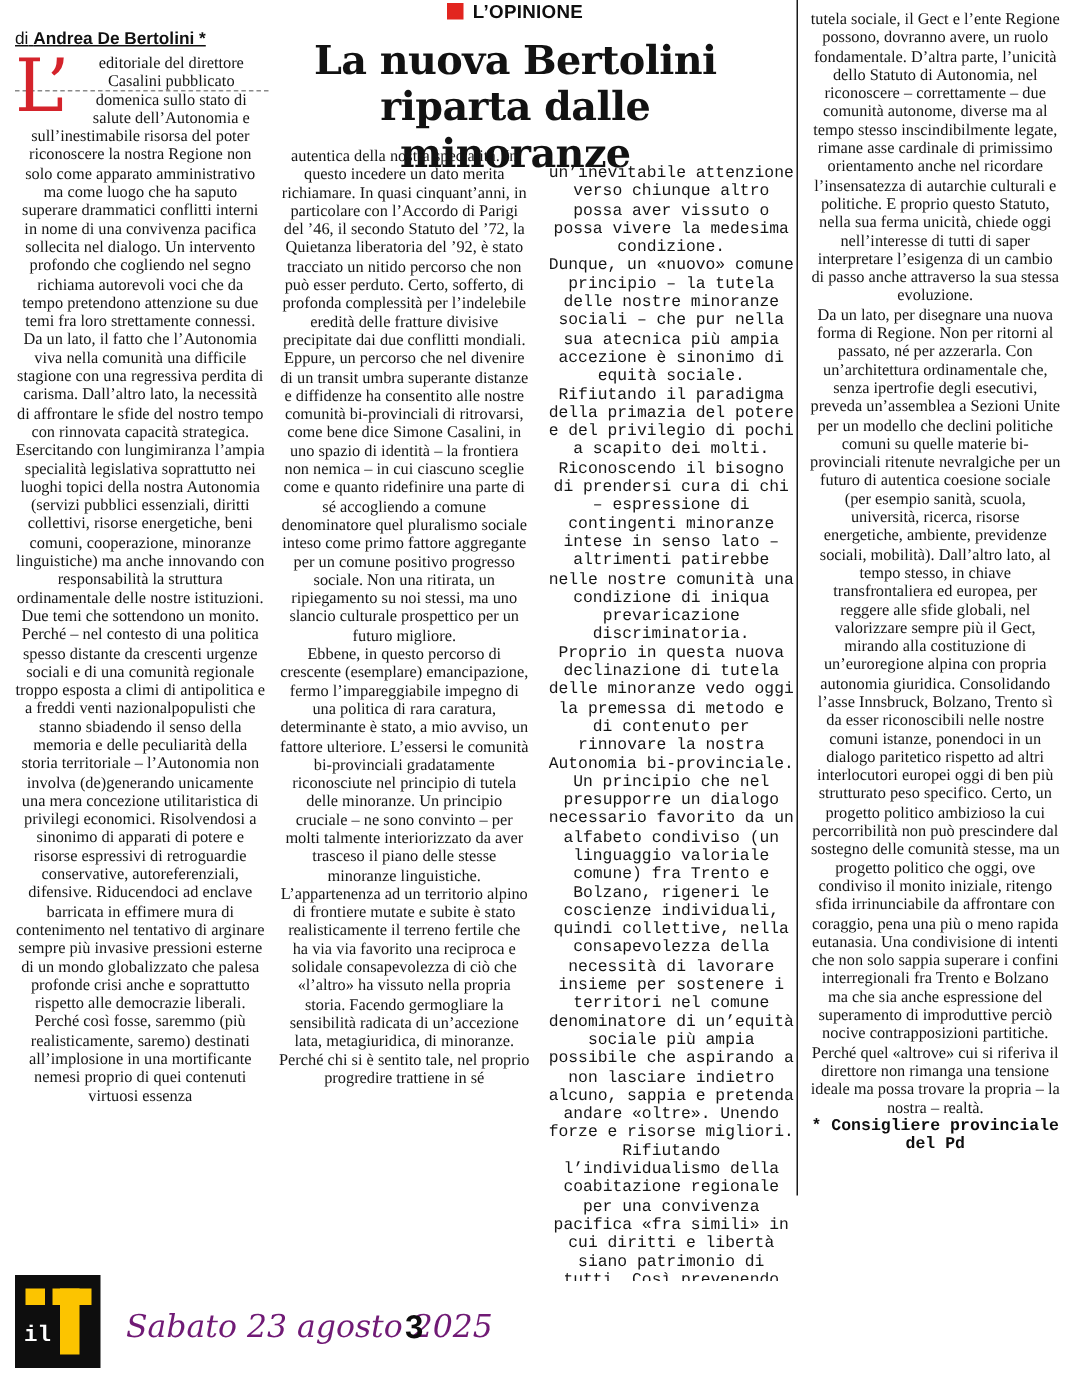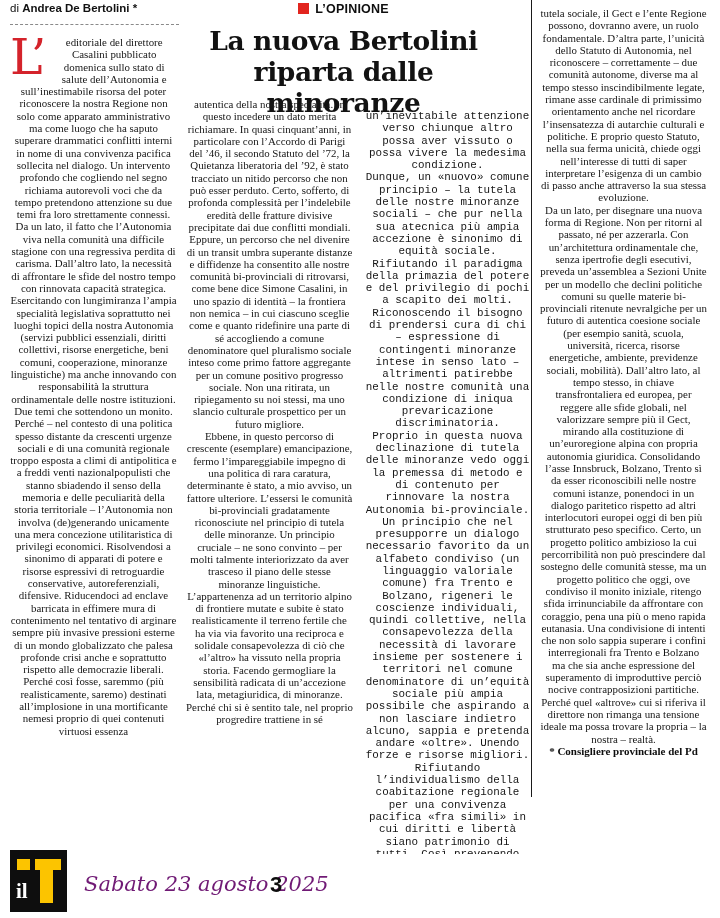--- a/index.html
+++ b/index.html
@@ -2,54 +2,54 @@
 <html lang="it"><head>
 <meta charset="utf-8">
 <style>
   html,body{margin:0;padding:0;background:#e8e8e8;}
   .page{
     position:relative;width:720px;height:918px;background:#ffffff;
     overflow:hidden;font-family:"Liberation Serif",serif;color:#141414;
   }
   
   .byline{
-    position:absolute;left:10px;top:2px;width:169px;
+    position:absolute;left:10px;top:20px;width:169px;
     font-family:"Liberation Sans",sans-serif;font-size:11.5px;color:#111;
-    padding-bottom:10px;border-bottom:1px dashed #8a8a8a;
+    padding-bottom:28px;border-bottom:1px dashed #8a8a8a;text-decoration:underline;
   }
   .byline .author{font-weight:bold;}
   
   .header{position:absolute;left:186px;top:0;width:315px;text-align:center;}
   .kicker{display:inline-flex;align-items:center;gap:6px;
     font-family:"Liberation Sans",sans-serif;font-weight:bold;font-size:12.5px;
     letter-spacing:.2px;color:#0f0f0f;}
   .kicker-sq{display:inline-block;width:11px;height:11px;}
   .headline{margin-top:7px;font-family:"DejaVu Serif",serif;font-weight:700;
     font-size:26.5px;line-height:31px;letter-spacing:-0.4px;color:#121212;}
   
   .col{position:absolute;width:167px;font-size:10.9px;line-height:12.3px;
     color:#161616;text-align:left;}
   .col p{margin:0;text-align:center;}
   #col1{left:10px;top:36px;height:808px;overflow:hidden;}
   #col2{left:186px;top:98px;height:744px;overflow:hidden;}
   #col3{left:364px;top:110px;height:744px;overflow:hidden;font-family:Liberation Mono, monospace;}
   #col4{left:540px;top:7px;width:167px;}
   .dropcap{float:left;font-family:"DejaVu Serif",serif;font-size:49px;
     line-height:40px;padding:2px 5px 0 0;}
-  .signature{font-family:Liberation Serif, serif;font-weight:bold;
+  .signature{font-family:Liberation Mono, monospace;font-weight:bold;
     font-size:11px;text-align:right;margin-top:1px;color:#0e0e0e;}
   
   .vrule{position:absolute;left:531px;top:0;width:1px;height:797px;background:#1a1a1a;}
   
   .logo{position:absolute;left:10px;top:850px;width:57px;height:62px;}
   .logo-sq{position:absolute;left:7px;top:9px;width:13px;height:11px;}
   .logo-bar{position:absolute;left:25px;top:9px;width:26px;height:11px;}
   .logo-stem{position:absolute;left:30px;top:9px;width:13px;height:44px;}
   .logo-il{position:absolute;left:6px;top:31px;color:#ffffff;
-    font-family:Liberation Serif, serif;font-weight:bold;font-size:21px;line-height:20px;}
+    font-family:Liberation Mono, monospace;font-weight:bold;font-size:15px;line-height:20px;}
   .footer-date{position:absolute;left:84px;top:872px;
     font-family:"DejaVu Serif",serif;font-style:italic;font-size:21px;color:#701a75;}
   .footer-page{position:absolute;left:270px;top:872px;
     font-family:"Liberation Sans",sans-serif;font-weight:bold;font-size:22px;color:#0d0d0d;}
 </style>
 </head>
 <body>
 
 <div class="page">
 

